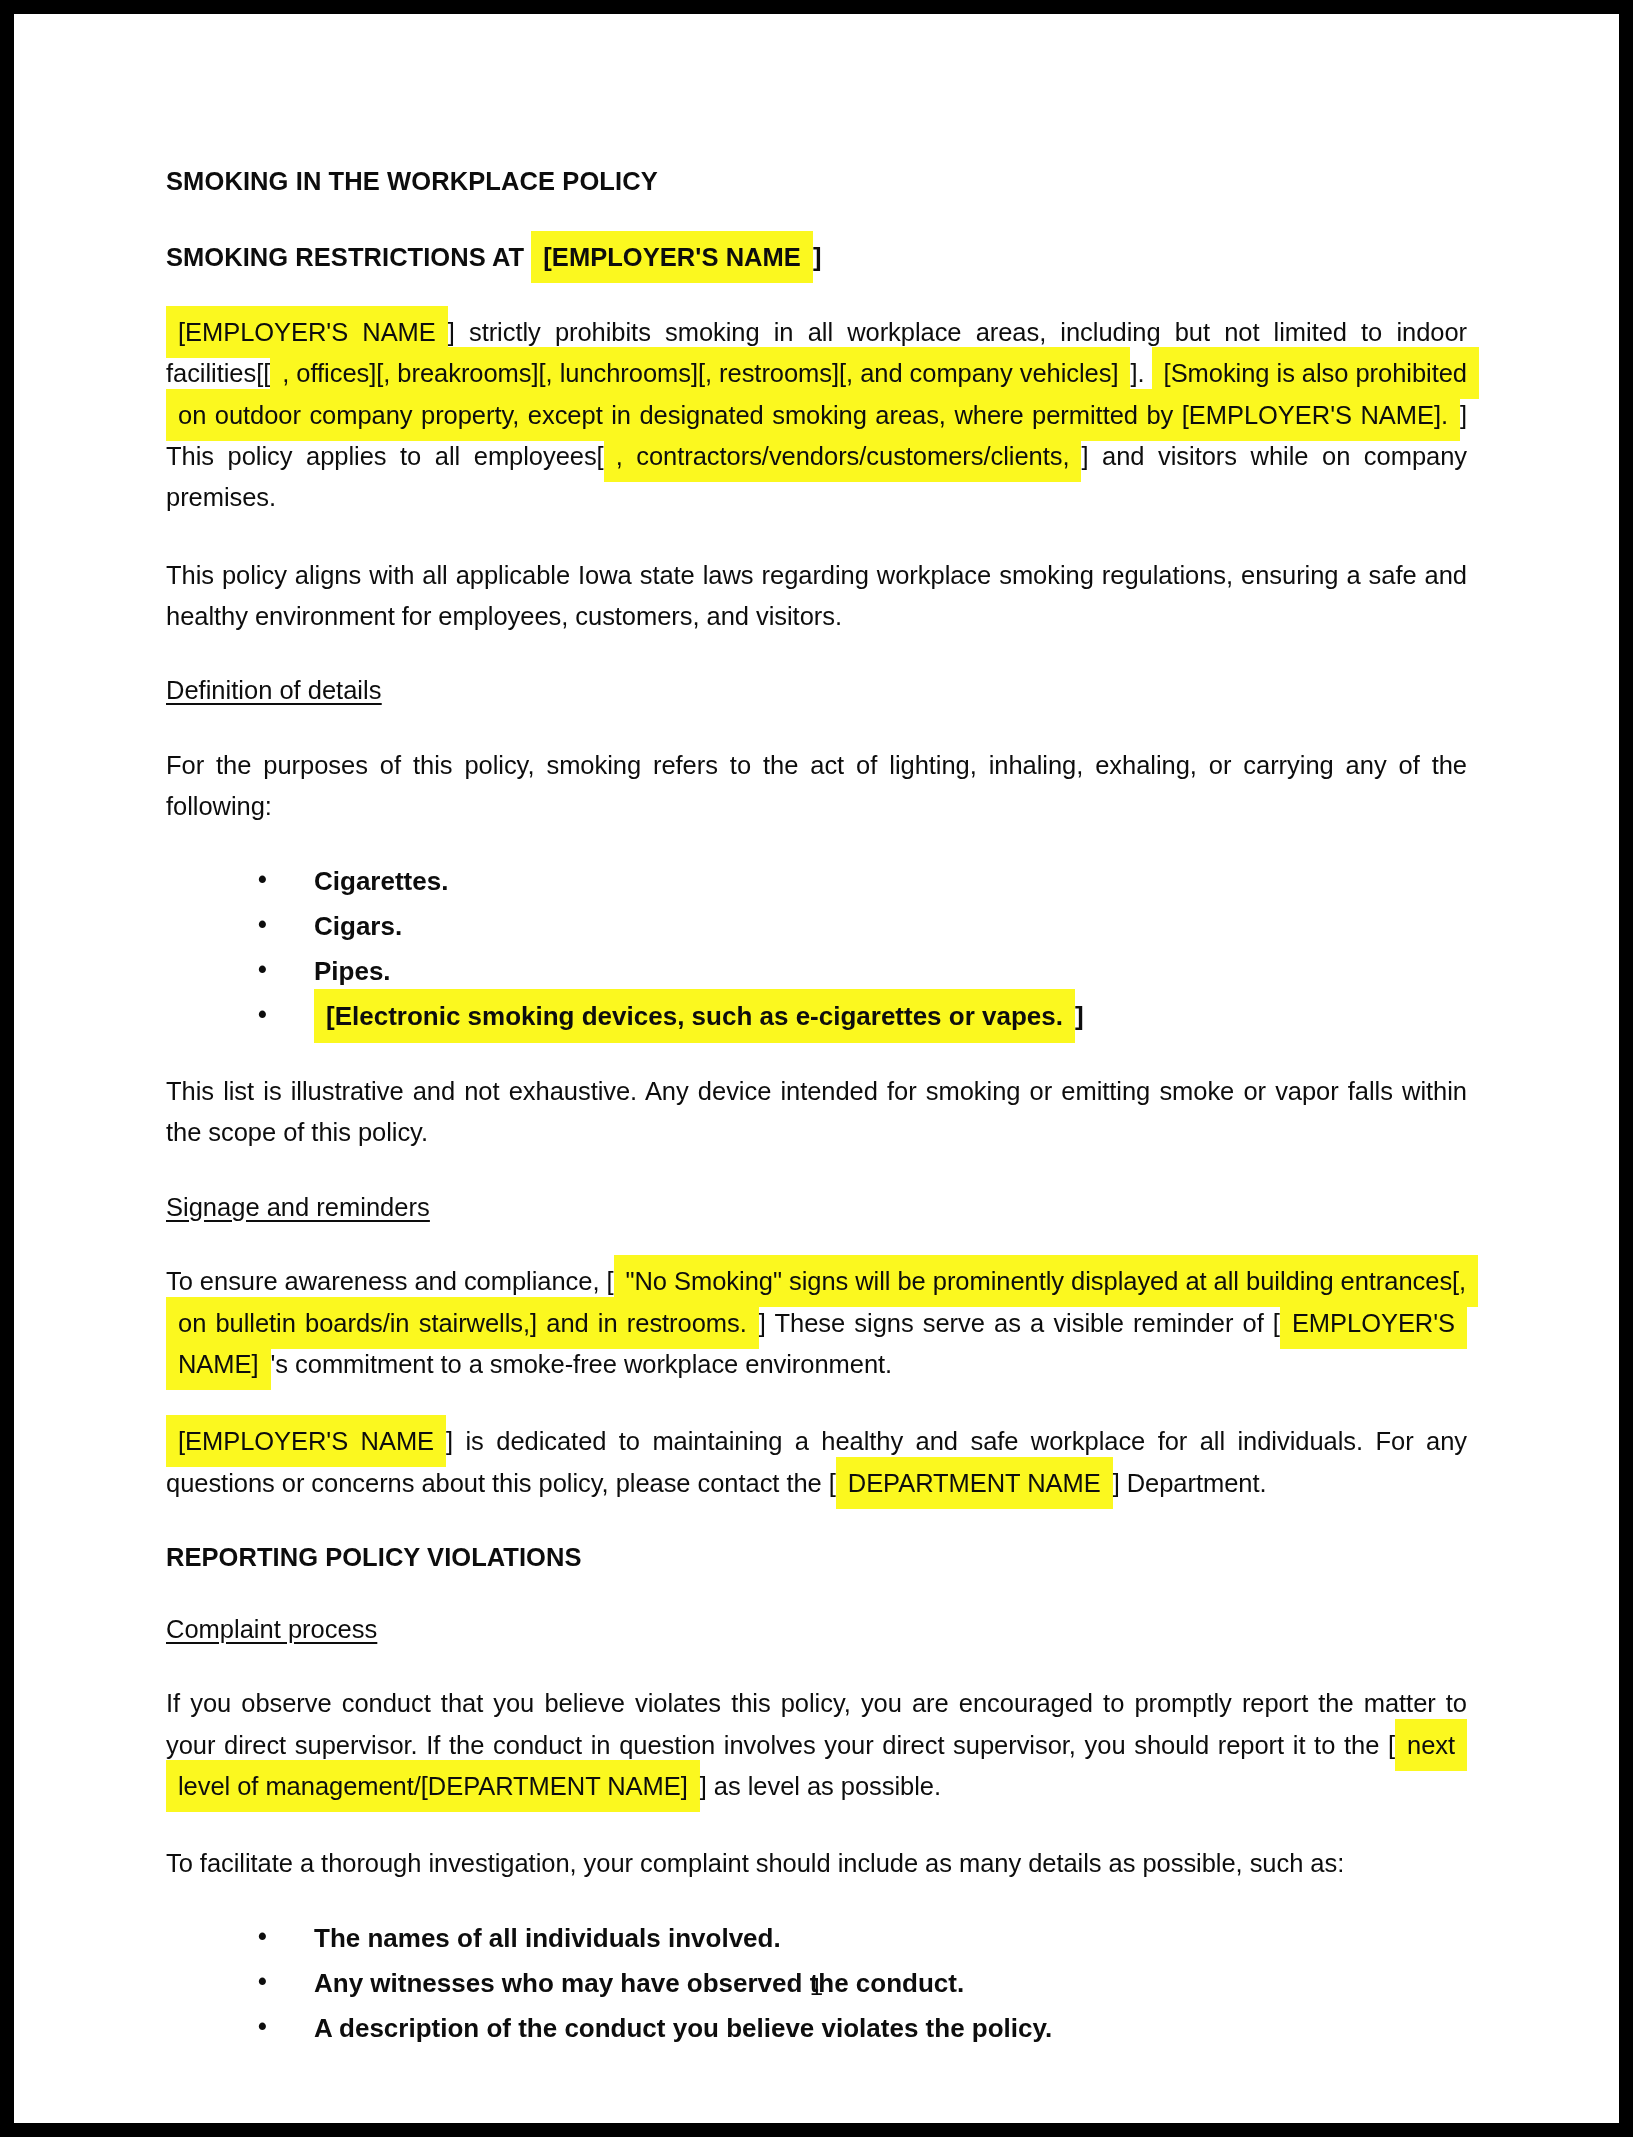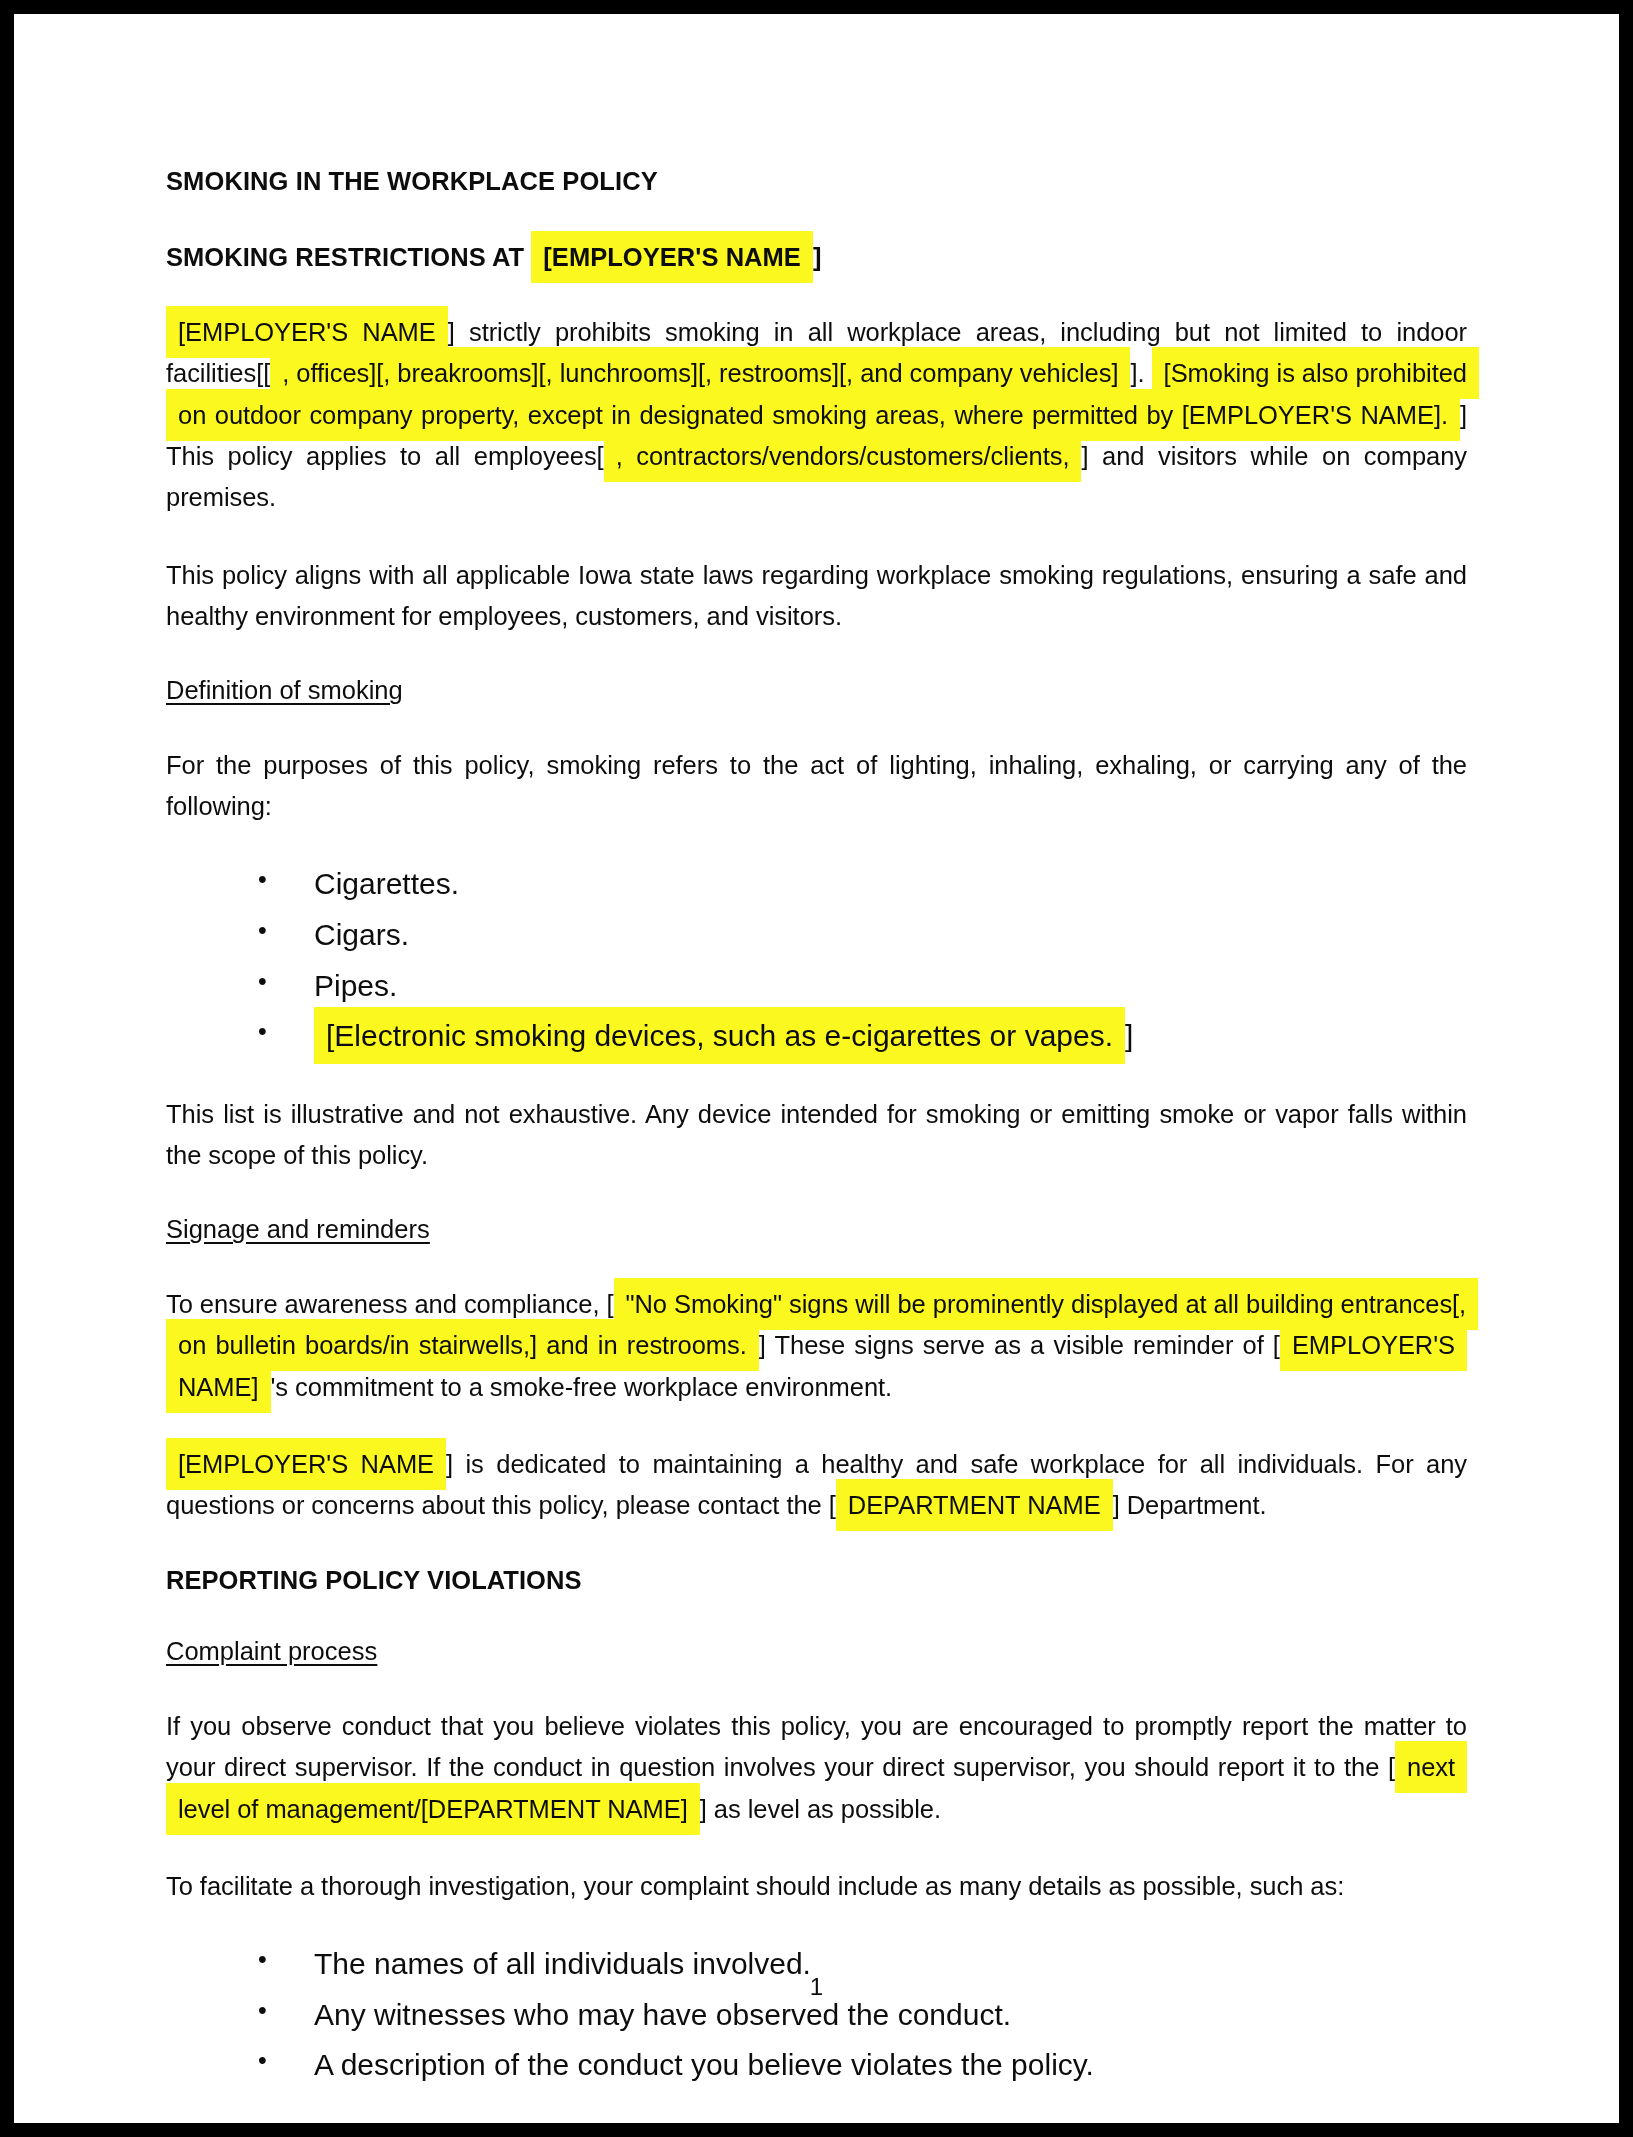--- a/index.html
+++ b/index.html
@@ -72,26 +72,27 @@
   }
   p.body-text.last-left {
     text-align: left;
   }
   ul.bullets {
     margin: 0 0 36px 0;
     padding: 0 0 0 92px;
     list-style: none;
   }
   ul.bullets li {
-    font-size: 30px;
+    font-size: 26px;
     color: #0d0d0d;
     line-height: 1.42;
     margin: 0 0 8px 0;
     position: relative;
     padding-left: 56px;
+    font-weight: bold;
   }
   ul.bullets li::before {
     content: "\2022";
     position: absolute;
     left: 0;
     top: -1px;
     font-size: 25px;
     line-height: 1.42;
     color: #0d0d0d;
   }
@@ -121,21 +122,21 @@
     <div class="doc-title">SMOKING IN THE WORKPLACE POLICY</div>
 
     <h2 class="section-heading">
       <span>SMOKING RESTRICTIONS AT </span><mark class="hl">[EMPLOYER'S NAME</mark><span>]</span>
     </h2>
 
     <p class="body-text"><mark class="hl">[EMPLOYER'S NAME</mark><span>] strictly prohibits smoking in all workplace areas, including but not limited to indoor facilities[[</span><mark class="hl">, offices][, breakrooms][, lunchrooms][, restrooms][, and company vehicles]</mark><span>]. </span><mark class="hl">[Smoking is also prohibited on outdoor company property, except in designated smoking areas, where permitted by [EMPLOYER'S NAME].</mark><span>] This policy applies to all employees[</span><mark class="hl">, contractors/vendors/customers/clients,</mark><span>] and visitors while on company premises.</span></p>
 
     <p class="body-text">This policy aligns with all applicable Iowa state laws regarding workplace smoking regulations, ensuring a safe and healthy environment for employees, customers, and visitors.</p>
 
-    <h3 class="sub-heading"><span>Definition of smoking</span></h3>
+    <h3 class="sub-heading"><span>Definition of details</span></h3>
 
     <p class="body-text">For the purposes of this policy, smoking refers to the act of lighting, inhaling, exhaling, or carrying any of the following:</p>
 
     <ul class="bullets">
       <li><span>Cigarettes.</span></li>
       <li><span>Cigars.</span></li>
       <li><span>Pipes.</span></li>
       <li><mark class="hl">[Electronic smoking devices, such as e-cigarettes or vapes.</mark><span>]</span></li>
     </ul>
 

